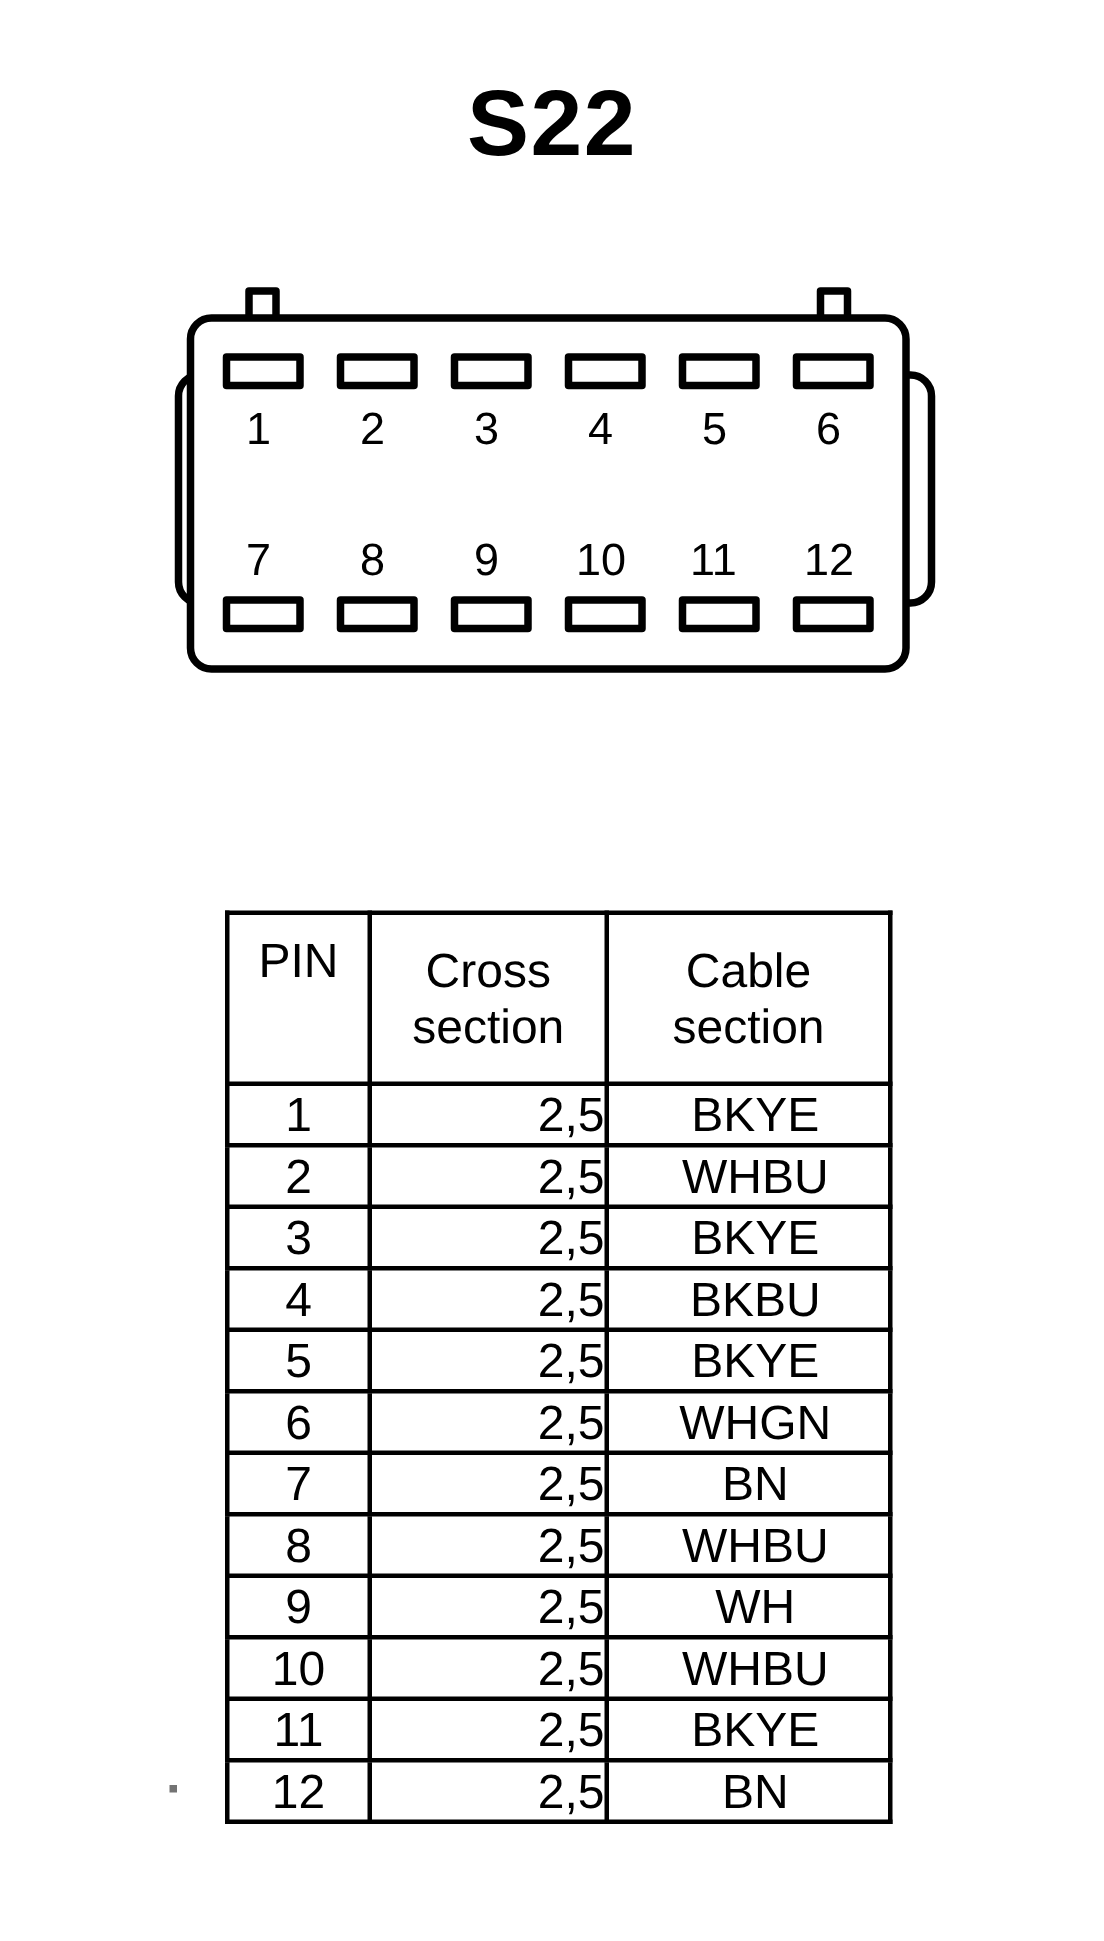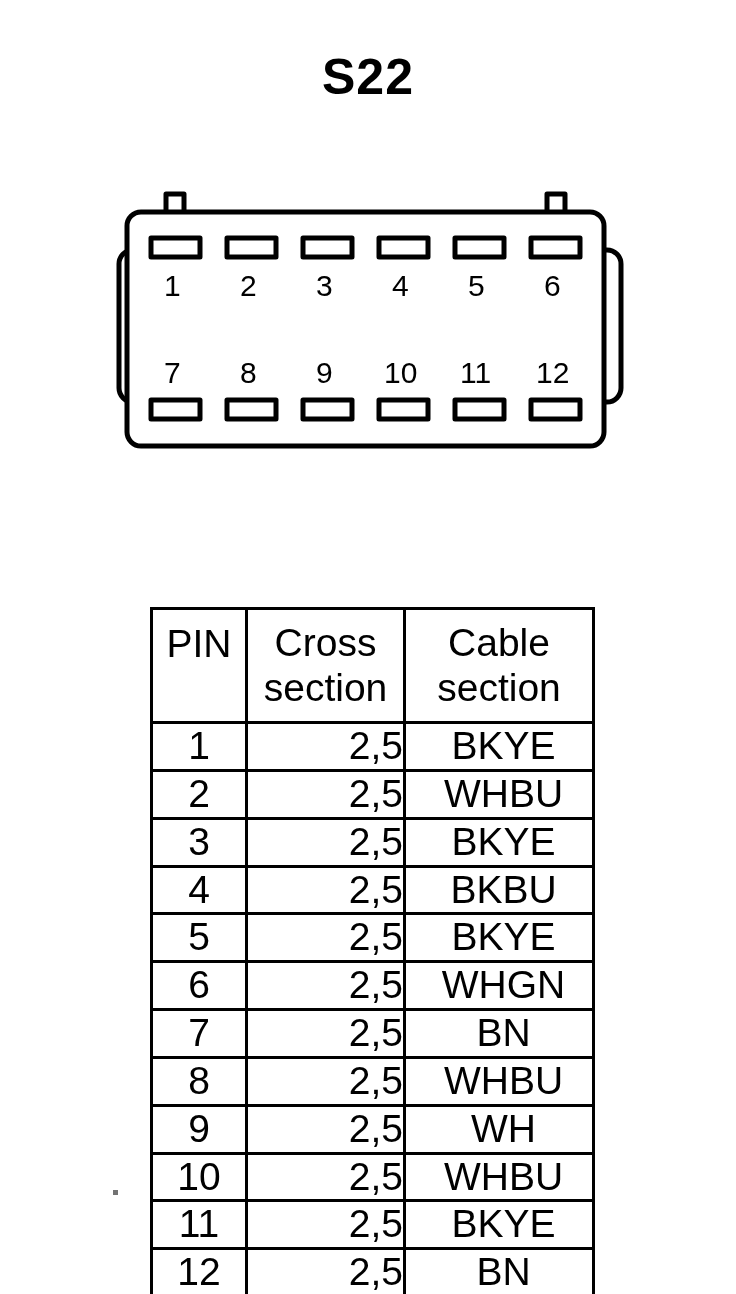--- a/index.html
+++ b/index.html
@@ -16,21 +16,21 @@
     color: #000000;
   }
 
   
   #title {
     position: absolute;
     left: 0;
     top: 52px;
     width: 736px;
     text-align: center;
-    font-size: 50px;
+    font-size: 62px;
     font-weight: bold;
     letter-spacing: 1px;
     line-height: 1;
   }
 
   
   #connector-figure {
     position: absolute;
     left: 60px;
     top: 180px;
@@ -55,21 +55,21 @@
     border-collapse: collapse;
     table-layout: fixed;
   }
   #pin-table col.c-pin      { width: 95px; }
   #pin-table col.c-cross    { width: 158px; }
   #pin-table col.c-colors   { width: 189px; }
 
   #pin-table th,
   #pin-table td {
     border: 3px solid #000000;
-    font-size: 39px;
+    font-size: 32px;
     font-weight: normal;
     padding: 0;
     line-height: 1.15;
   }
   #pin-table thead th {
     height: 99px;
     text-align: center;
     vertical-align: middle;
     font-weight: normal;
   }

